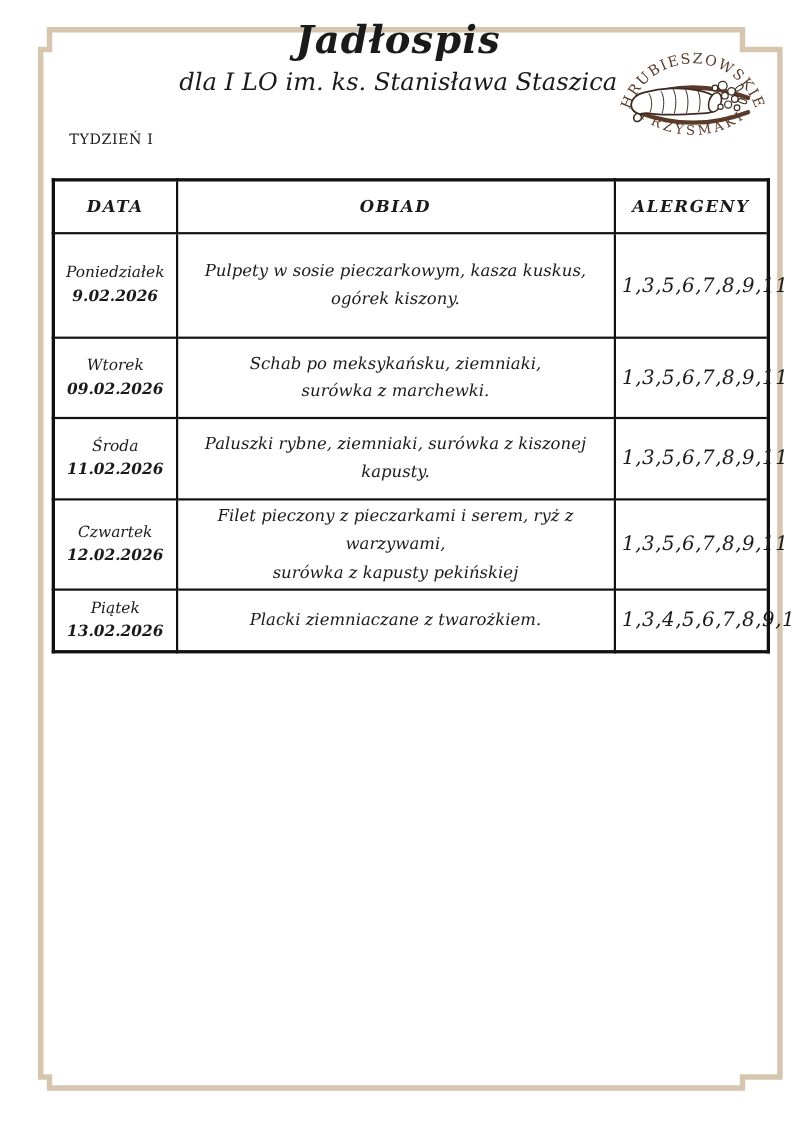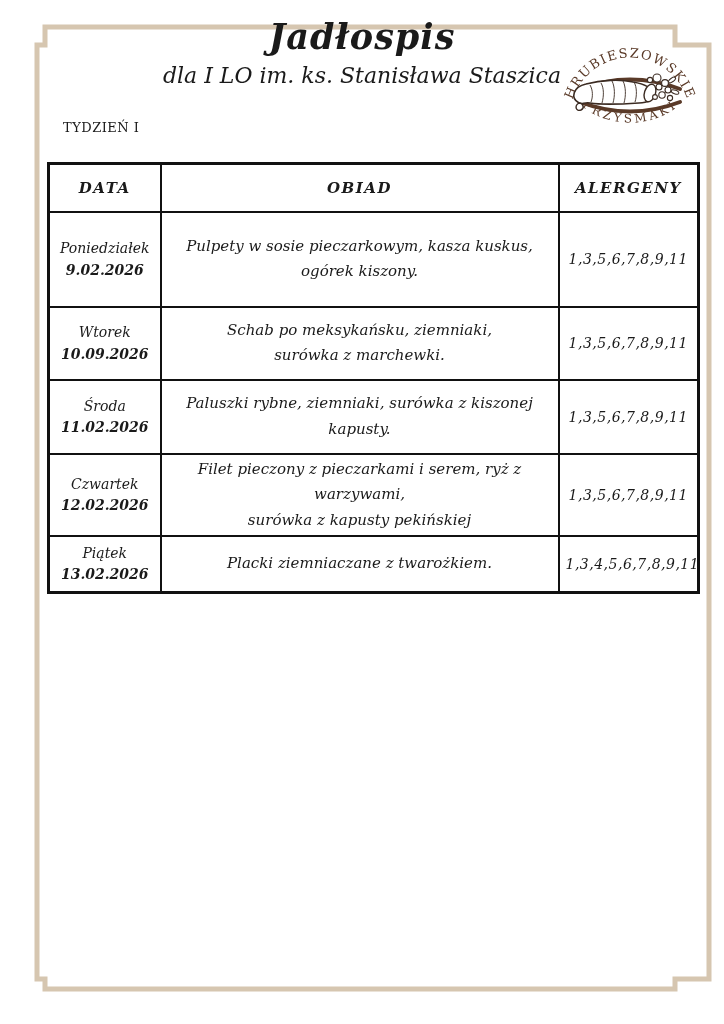--- a/index.html
+++ b/index.html
@@ -57,21 +57,21 @@
   .menu-table tr.r-tue    { height: 73px; }
   .menu-table tr.r-wed    { height: 74px; }
   .menu-table tr.r-thu    { height: 75px; }
   .menu-table tr.r-fri    { height: 56px; }
   .menu-table th {
     font-size: 15px; font-weight: bold; letter-spacing: 1.5px;
   }
   .day-name  { font-size: 14px; line-height: 1.6; }
   .day-date  { font-size: 14px; font-weight: bold; line-height: 1.5; }
   .meal-line { font-size: 15px; line-height: 1.7; }
-  .allergens { font-size: 14px; letter-spacing: 0.5px; }
+  .allergens { font-size: 18px; letter-spacing: 0.5px; }
 </style>
 </head>
 <body>
 
 <div class="page">
 
   <svg class="frame-svg" viewBox="0 0 724 1024" xmlns="http://www.w3.org/2000/svg">
     <path d="M 45 27 H 675 V 45 H 709 V 979 H 675 V 989 H 45 V 979 H 37 V 45 H 45 Z" fill="none" stroke-width="5" stroke="#d6c6b0"></path>
   </svg>
 
@@ -141,21 +141,21 @@
         <td>
           <div class="meal-line">Pulpety w sosie pieczarkowym, kasza kuskus,</div>
           <div class="meal-line">ogórek kiszony.</div>
         </td>
         <td class="allergens">1,3,5,6,7,8,9,11</td>
       </tr>
 
       <tr class="r-tue">
         <td>
           <div class="day-name">Wtorek</div>
-          <div class="day-date">10.09.2026</div>
+          <div class="day-date">09.02.2026</div>
         </td>
         <td>
           <div class="meal-line">Schab po meksykańsku, ziemniaki,</div>
           <div class="meal-line">surówka z marchewki.</div>
         </td>
         <td class="allergens">1,3,5,6,7,8,9,11</td>
       </tr>
 
       <tr class="r-wed">
         <td>

